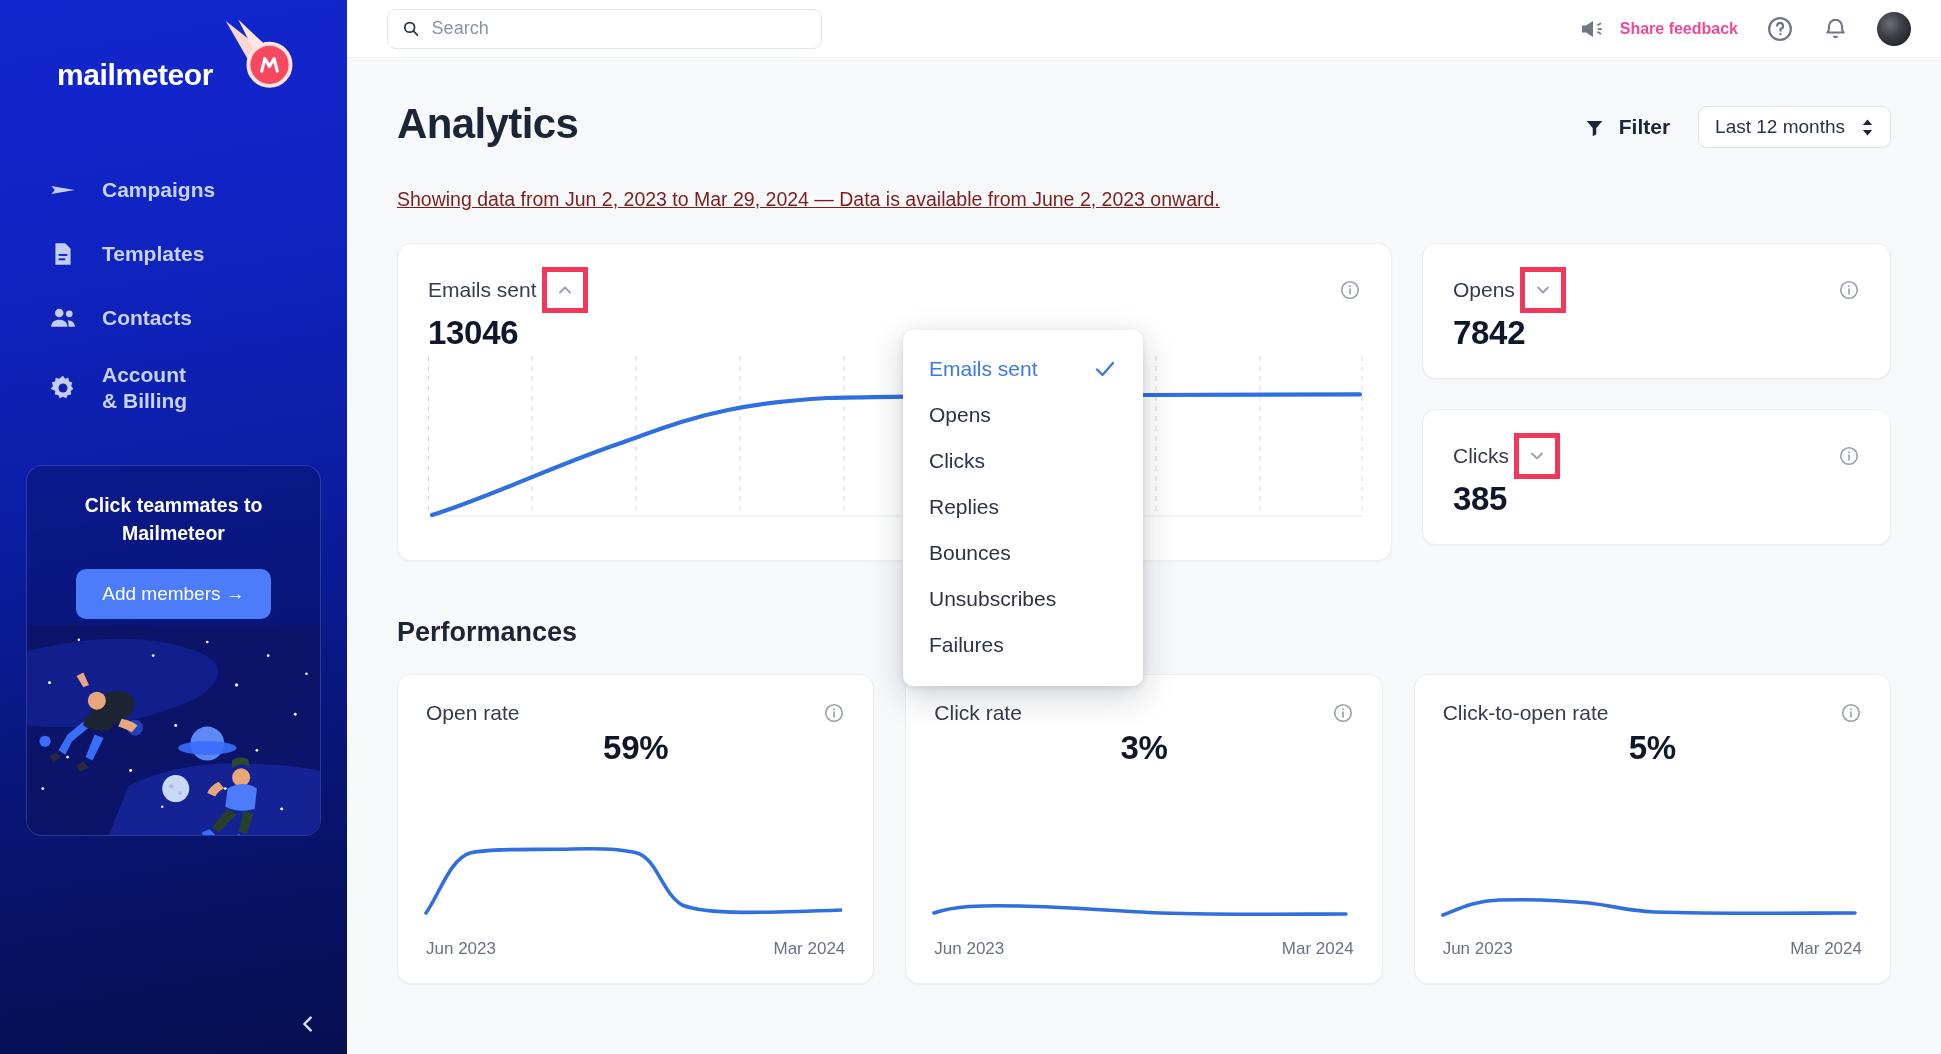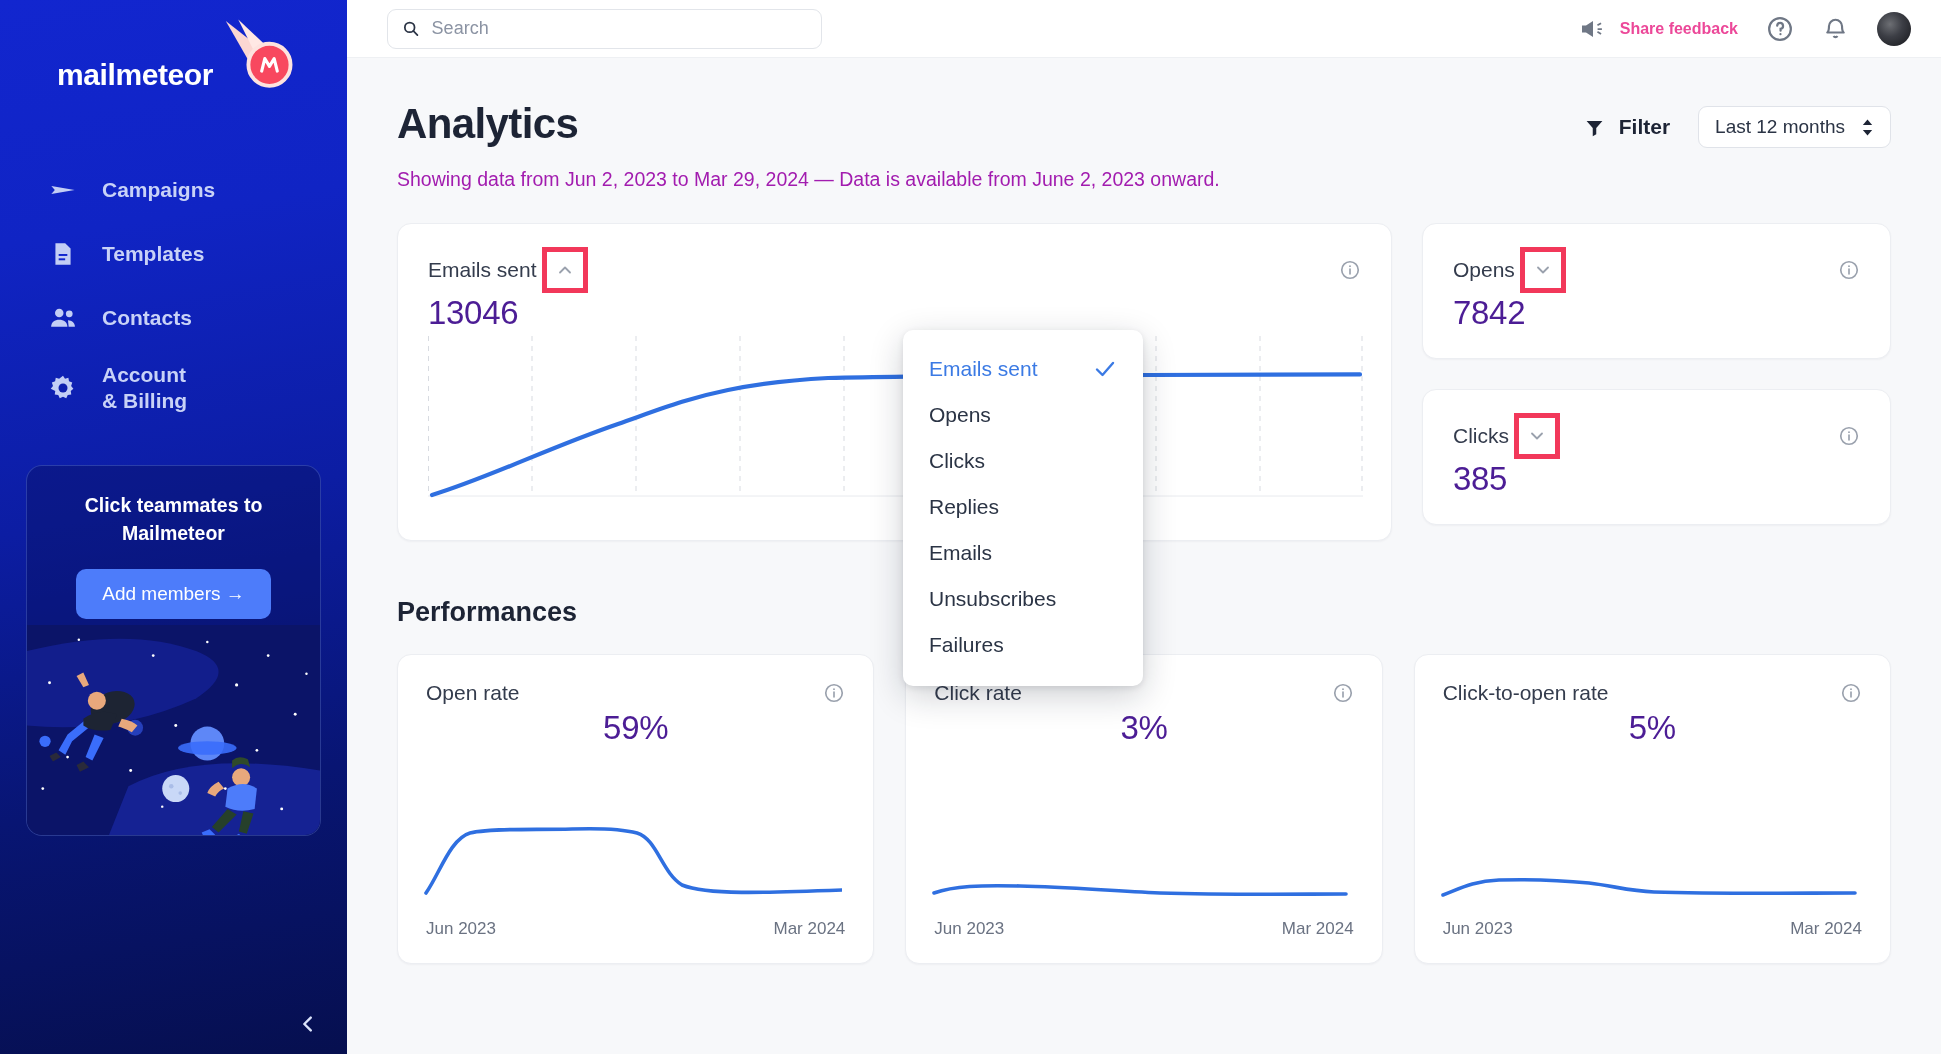--- a/index.html
+++ b/index.html
@@ -102,40 +102,40 @@
   .page-head { display: flex; align-items: flex-start; }
   .page-title { font-size: 42px; font-weight: 800; color: #1d2435; letter-spacing: -0.6px; }
   .head-right { margin-left: auto; display: flex; align-items: center; gap: 28px; margin-top: 6px; }
   .filter-btn { display: flex; align-items: center; gap: 14px; font-size: 21px; font-weight: 700; color: #1d2435; cursor: pointer; }
   .range-select {
     border: 1px solid #e0e3e9; border-radius: 9px; background: #fff;
     height: 42px; display: flex; align-items: center; gap: 16px;
     padding: 0 16px; font-size: 19px; color: #2b3445; cursor: pointer;
   }
 
-  .subtitle { margin-top: 20px; font-size: 19.5px; color: #a21caf; }
+  .subtitle { margin-top: 40px; font-size: 19.5px; color: #7f1d1d; text-decoration: underline; }
 
   .cards-row { display: flex; gap: 30px; margin-top: 32px; align-items: flex-start; }
   .card {
     background: #fff; border: 1px solid #eceef2; border-radius: 14px;
     box-shadow: 0 1px 2px rgba(16,24,40,0.04);
     position: relative;
   }
   .card-big { flex: 0 0 995px; height: 318px; padding: 26px 30px 18px 30px; }
   .card-side { flex: 1; height: 144px; padding: 26px 30px; }
   .card-head { display: flex; align-items: center; }
   .card-label { font-size: 21px; color: #343c4d; }
   .chev-btn {
     width: 40px; height: 40px; margin-left: 8px;
     display: flex; align-items: center; justify-content: center;
     background: #fff; cursor: pointer;
   }
   .chev-btn.hl { outline: 5px solid #f2385a; outline-offset: -2px; }
   .info-ico { margin-left: auto; cursor: pointer; }
-  .card-value { font-size: 33px; font-weight: 400; color: #4c1d95; margin-top: 4px; letter-spacing: -0.3px; }
+  .card-value { font-size: 33px; font-weight: 700; color: #0f172a; margin-top: 4px; letter-spacing: -0.3px; }
 
   .big-chart { position: absolute; left: 30px; right: 30px; top: 112px; height: 170px; }
 
   
   .dropdown {
     position: absolute; left: 556px; top: 330px; width: 240px;
     background: #fff; border-radius: 10px;
     box-shadow: 0 10px 34px rgba(16,24,40,0.20), 0 2px 6px rgba(16,24,40,0.10);
     padding: 16px 0 18px 0; z-index: 40;
   }
@@ -497,21 +497,21 @@
       <div class="dd-item">
         <span>Opens</span>
       </div>
       <div class="dd-item">
         <span>Clicks</span>
       </div>
       <div class="dd-item">
         <span>Replies</span>
       </div>
       <div class="dd-item">
-        <span>Emails</span>
+        <span>Bounces</span>
       </div>
       <div class="dd-item">
         <span>Unsubscribes</span>
       </div>
       <div class="dd-item">
         <span>Failures</span>
       </div>
     </div>
 
   </section>

